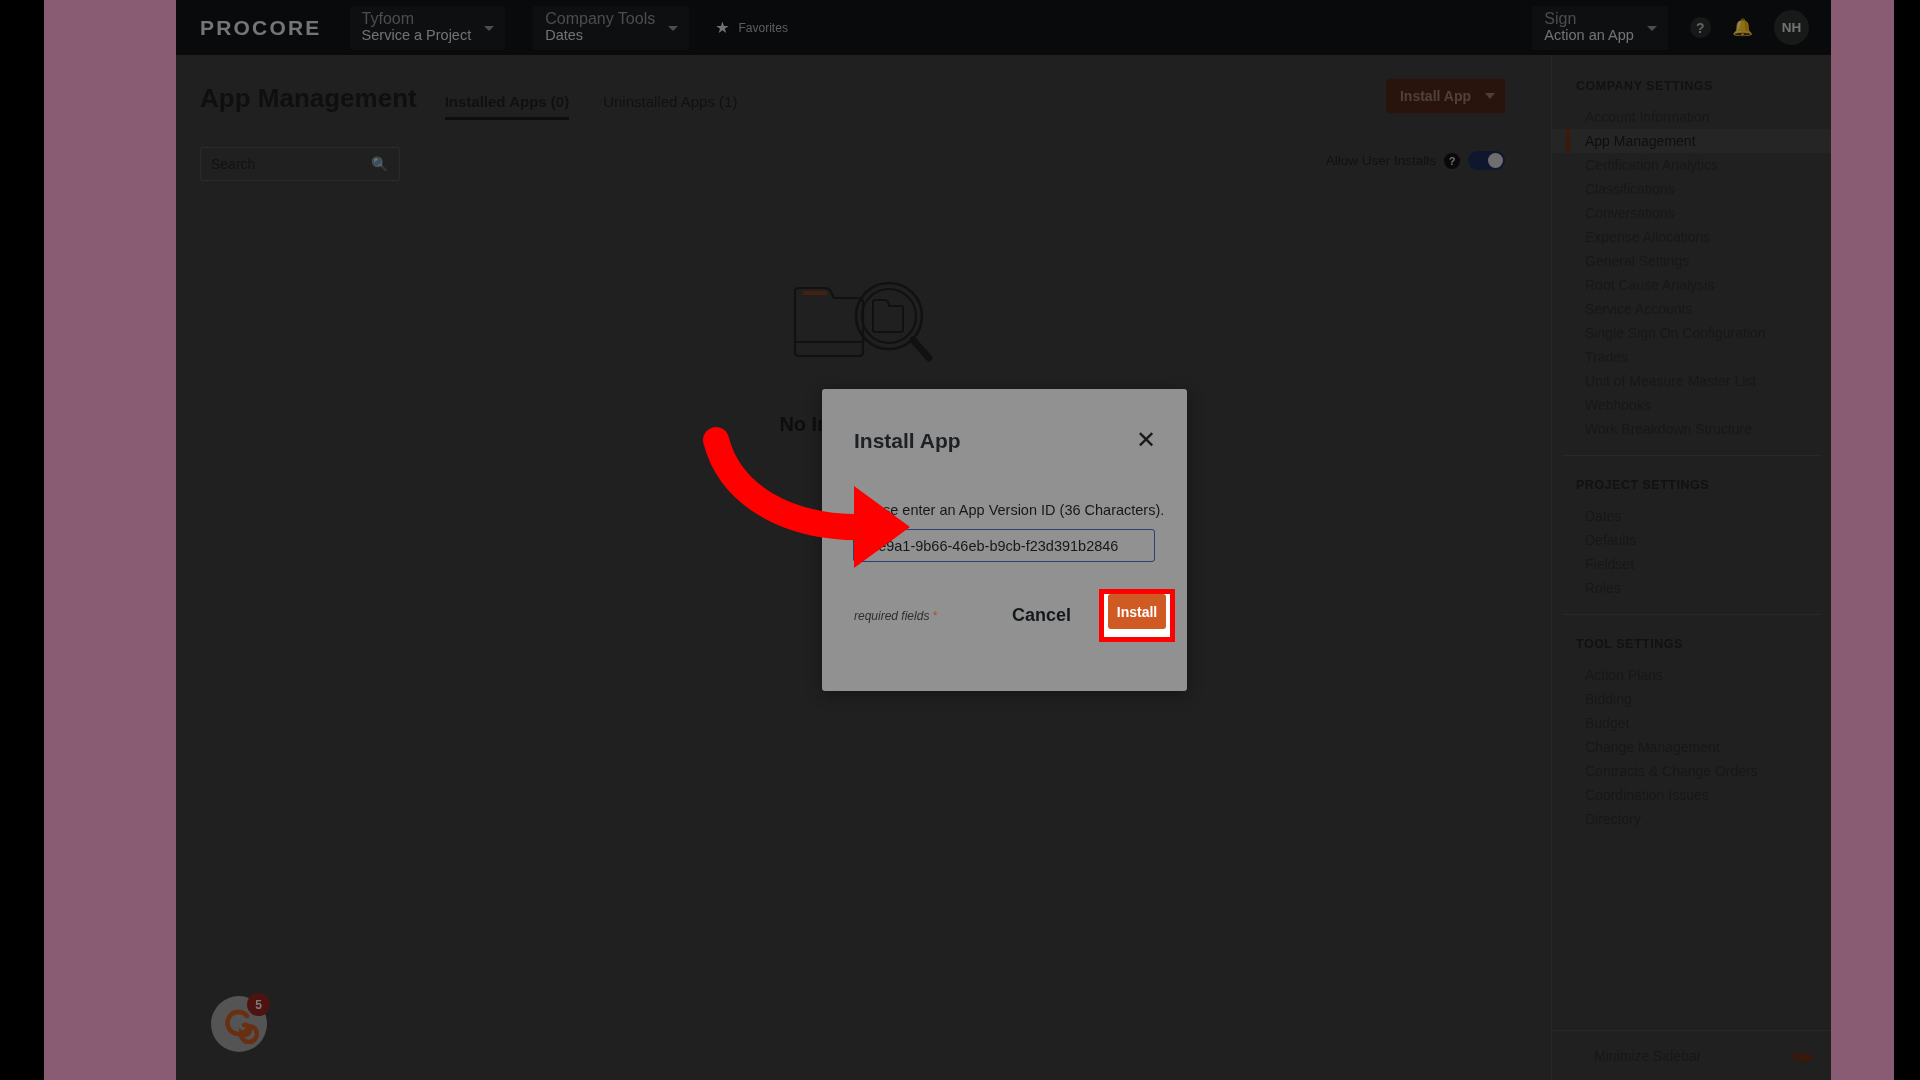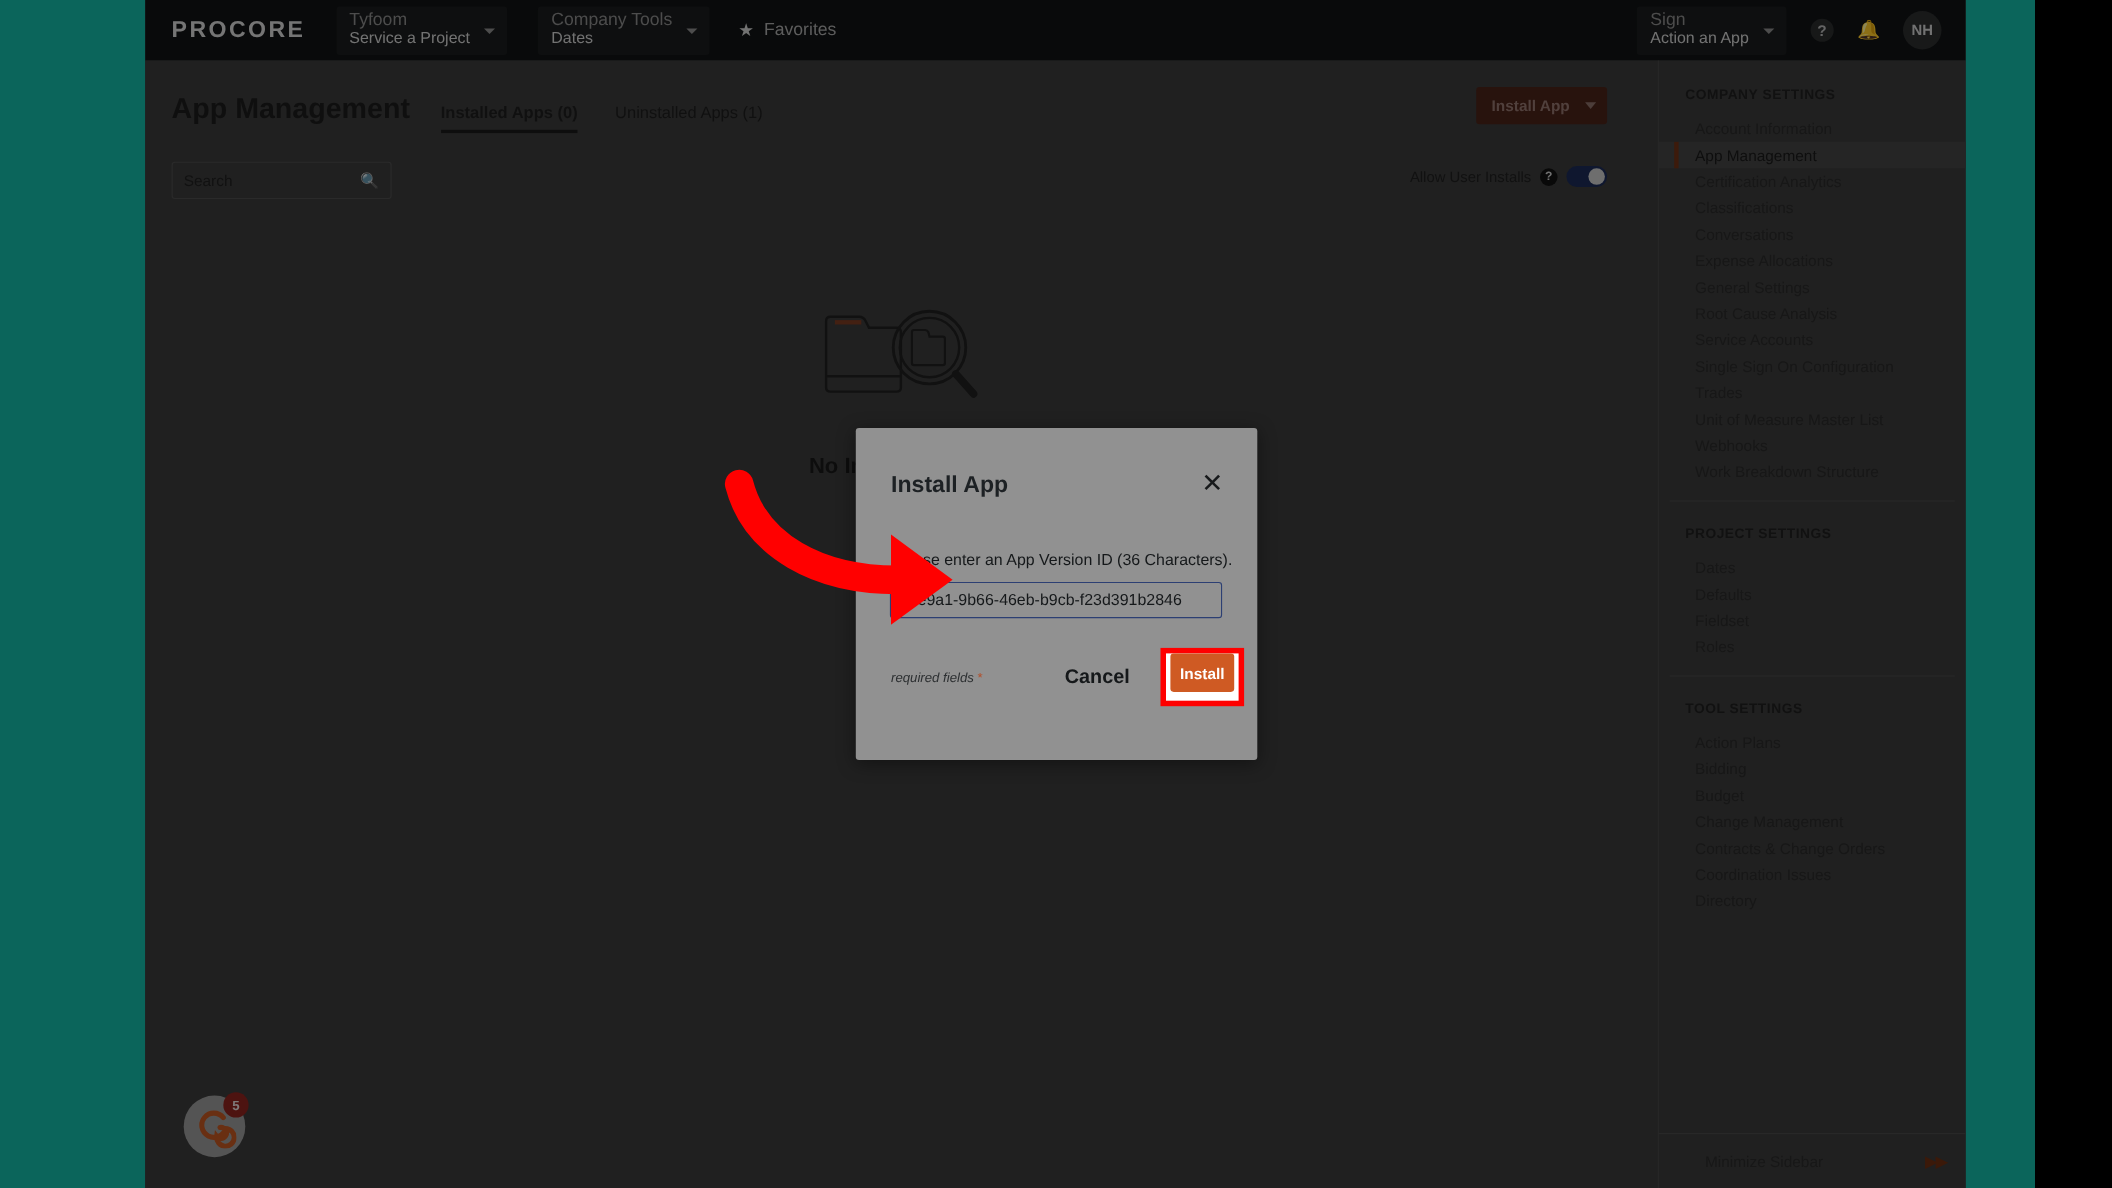--- a/index.html
+++ b/index.html
@@ -2,21 +2,21 @@
 <html><head>
 <meta charset="utf-8">
 <style>
   * { box-sizing: border-box; margin: 0; padding: 0; }
   html, body {
     width: 1920px; height: 1080px;
     background: #000;
     font-family: "Liberation Sans", sans-serif;
     overflow: hidden;
   }
-  #root { position: relative; width: 1850px; height: 1080px; background: #14b8a6; }
+  #root { position: relative; width: 1850px; height: 1080px; background: #f9a8d4; margin-left: 44px; }
 
   
   #app {
     position: absolute; left: 132px; top: 0; width: 1655px; height: 1080px;
     background: #3b3b3b; overflow: hidden;
   }
 
   
   #topnav {
     position: absolute; left: 0; top: 0; width: 1655px; height: 55px;
@@ -33,21 +33,21 @@
   }
   .navselect .lbl { font-size: 16px; color: #8a8a8a; line-height: 14px; }
   .navselect .val { font-size: 14.5px; color: #d0d0d0; line-height: 18px; }
   .caret {
     position: absolute; right: 11px; top: 50%; margin-top: -2px;
     width: 0; height: 0; border-left: 5px solid transparent;
     border-right: 5px solid transparent; border-top: 5px solid #8d8d8d;
   }
   .fav { margin-left: 26px; display: flex; align-items: center; gap: 9px; }
   .fav .star { font-size: 16px; color: #cfcfcf; }
-  .fav .txt { font-size: 16px; color: #a9a9a9; }
+  .fav .txt { font-size: 12px; color: #a9a9a9; }
   .navright { margin-left: auto; display: flex; align-items: center; padding-right: 22px; }
   .icon-circle {
     width: 21px; height: 21px; border-radius: 50%; background: #2a2c2d;
     color: #b6b6b6; font-size: 14px; font-weight: 700;
     display: flex; align-items: center; justify-content: center; margin-left: 22px;
   }
   .bell { margin-left: 22px; font-size: 17px; color: #b6b6b6; }
   .avatar {
     margin-left: 20px; width: 35px; height: 35px; border-radius: 50%;
     background: #2c2e2f; color: #cfcfcf; font-size: 13.5px; font-weight: 600;

